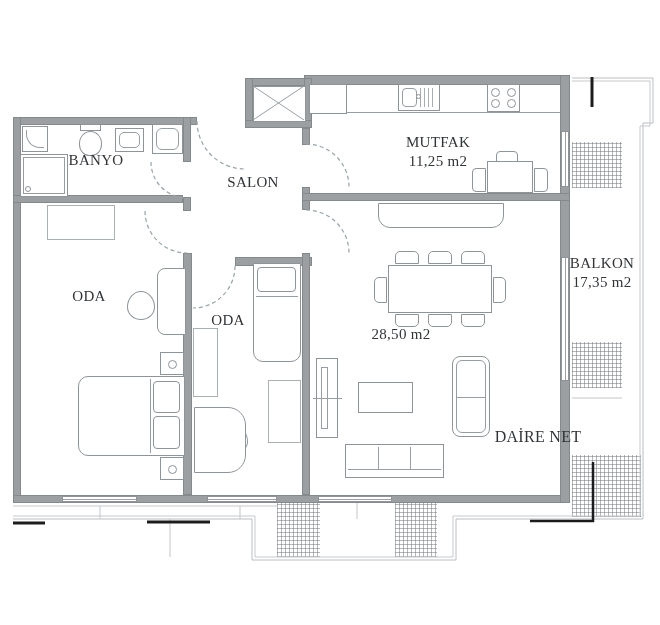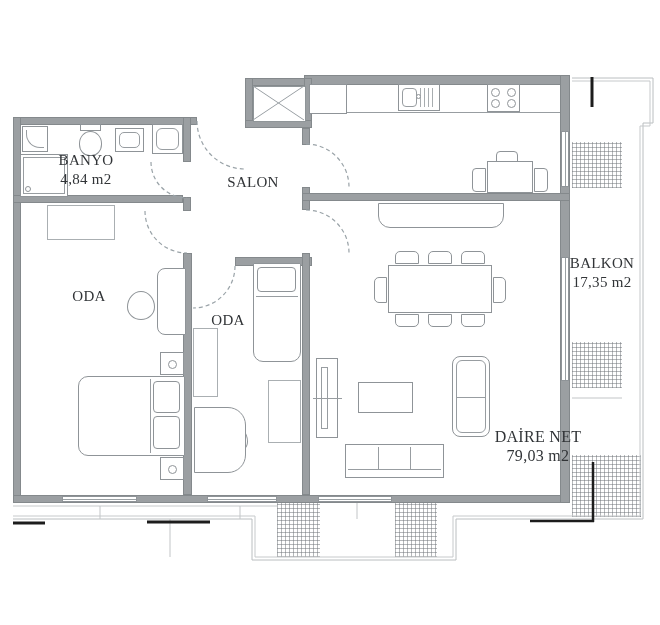--- a/index.html
+++ b/index.html
@@ -174,37 +174,40 @@
     <path d="M13,506 L277,506" stroke="#c6c9cb" stroke-width="1" fill="none"></path>
     <path d="M100,506 L100,519 M240,506 L240,519 M357,503 L357,519 M170,519 L170,557" stroke="#c2c5c7" stroke-width="1" fill="none"></path>
     <path d="M572,398 L622,398" stroke="#c2c5c7" stroke-width="1" fill="none"></path>
 
     <path d="M13,523 L45,523" stroke="#1c1c1c" stroke-width="3" fill="none"></path>
     <path d="M147,522 L210,522" stroke="#1c1c1c" stroke-width="3" fill="none"></path>
     <path d="M592,77 L592,107" stroke="#1c1c1c" stroke-width="3" fill="none"></path>
     <path d="M530,521 L594,521 M593,522 L593,462" stroke="#1c1c1c" stroke-width="2.5" fill="none"></path>
   </svg>
 
-  <div class="room-label" style="left:16px;top:151px">
+  <div class="room-label" style="left:26px;top:151px">
     <div class="nm">BANYO</div>
-    <div class="ar">4,84 m2</div>
   </div>
   <div class="room-label" style="left:183px;top:173px">
     <div class="nm">SALON</div>
   </div>
+  <div class="room-label" style="left:368px;top:133px">
+    <div class="nm">MUTFAK</div>
+    <div class="ar">11,25 m2</div>
+  </div>
   <div class="room-label" style="left:19px;top:287px">
     <div class="nm">ODA</div>
   </div>
   <div class="room-label" style="left:158px;top:311px">
     <div class="nm">ODA</div>
   </div>
   <div class="room-label" style="left:331px;top:325px">
+    <div class="ar">28,50 m2</div>
   </div>
   <div class="room-label" style="left:532px;top:254px">
     <div class="nm">BALKON</div>
     <div class="ar">17,35 m2</div>
   </div>
   <div class="room-label summary-label" style="left:458px;top:427px">
     <div class="nm">DAİRE NET</div>
-    <div class="ar">79,03 m2</div>
   </div>
 
 </div>
 
 </body></html>

